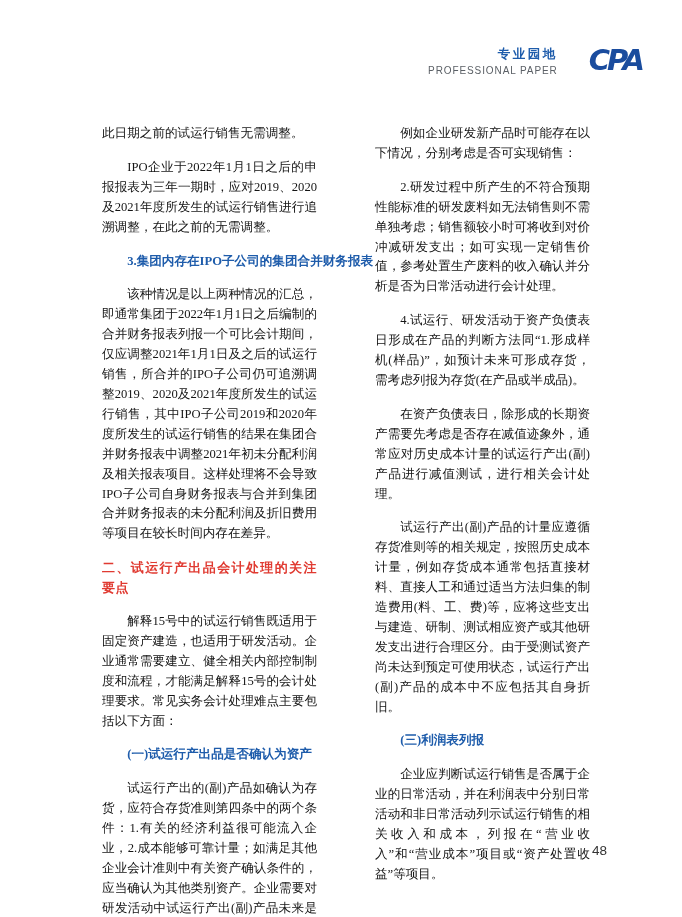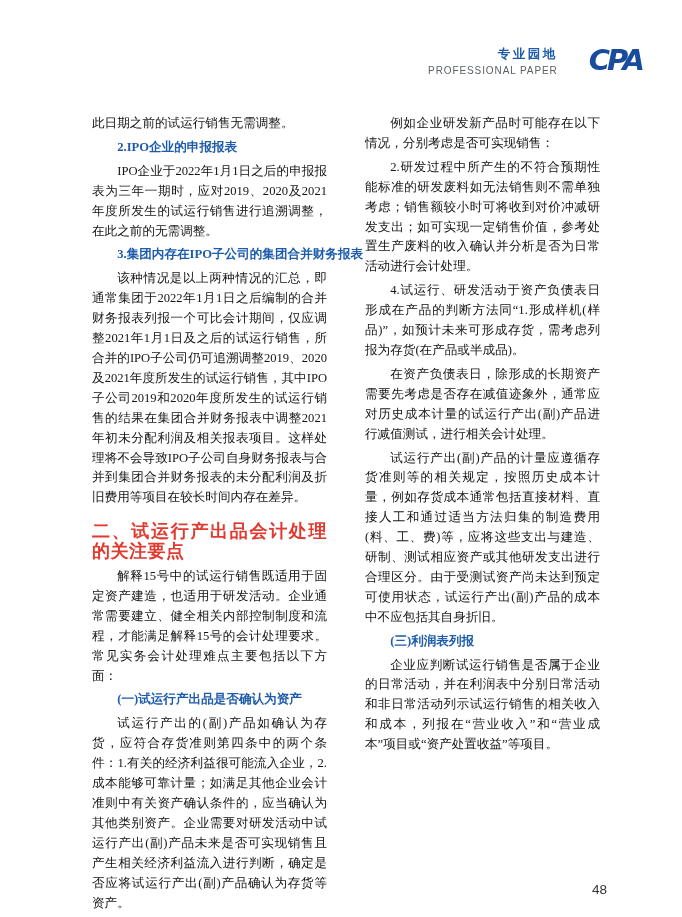--- a/index.html
+++ b/index.html
@@ -35,59 +35,58 @@
     font-weight:900;font-style:italic;
     font-size:29px;line-height:32px;letter-spacing:-3px;
     margin-top:4px;
   }
   .content{
     position:absolute;left:88px;top:110px;width:517px;
     display:flex;gap:30px;
   }
   .col{width:243px;}
   .col p{
-    margin:4px;
+    margin:14px;
     font-size:12.6px;line-height:19.9px;
     color:var(--ink);
     text-align:justify;
   }
   .col p.body{text-indent:2em;}
   .col p.body-cont{text-indent:0;}
   .col p.heading-blue{
     color:var(--accent-blue);font-weight:bold;text-indent:2em;white-space:nowrap;
   }
   .col p.heading-red{
     color:var(--accent-red);font-weight:bold;
-    font-size:18px;letter-spacing:0.5px;
+    font-size:13px;letter-spacing:0.5px;
     margin-top:14px;margin-bottom:5px;
     text-indent:0;
   }
   .page-num{
-    position:absolute;left:592px;top:882px;
+    position:absolute;left:592px;top:843px;
     font-family:"Liberation Sans","DejaVu Sans",sans-serif;
     font-size:13.5px;color:#333;
   }
 </style>
 </head>
 <body>
 
 <div class="page">
 
   <div class="header">
     <div class="header-text">
       <div class="cat-cn">专业园地</div>
       <div class="cat-en">PROFESSIONAL PAPER</div>
     </div>
     <div class="logo">CPA</div>
   </div>
 
   <div class="content">
     <div class="col">
         <p class="body-cont">此日期之前的试运行销售无需调整。</p>
-        <p class="heading-blue">2.IPO企业的申报报表</p>
         <p class="body">IPO企业于2022年1月1日之后的申报报表为三年一期时，应对2019、2020及2021年度所发生的试运行销售进行追溯调整，在此之前的无需调整。</p>
         <p class="heading-blue">3.集团内存在IPO子公司的集团合并财务报表</p>
         <p class="body">该种情况是以上两种情况的汇总，即通常集团于2022年1月1日之后编制的合并财务报表列报一个可比会计期间，仅应调整2021年1月1日及之后的试运行销售，所合并的IPO子公司仍可追溯调整2019、2020及2021年度所发生的试运行销售，其中IPO子公司2019和2020年度所发生的试运行销售的结果在集团合并财务报表中调整2021年初未分配利润及相关报表项目。这样处理将不会导致IPO子公司自身财务报表与合并到集团合并财务报表的未分配利润及折旧费用等项目在较长时间内存在差异。</p>
         <p class="heading-red">二、试运行产出品会计处理的关注要点</p>
         <p class="body">解释15号中的试运行销售既适用于固定资产建造，也适用于研发活动。企业通常需要建立、健全相关内部控制制度和流程，才能满足解释15号的会计处理要求。常见实务会计处理难点主要包括以下方面：</p>
         <p class="heading-blue">(一)试运行产出品是否确认为资产</p>
         <p class="body">试运行产出的(副)产品如确认为存货，应符合存货准则第四条中的两个条件：1.有关的经济利益很可能流入企业，2.成本能够可靠计量；如满足其他企业会计准则中有关资产确认条件的，应当确认为其他类别资产。企业需要对研发活动中试运行产出(副)产品未来是否可实现销售且产生相关经济利益流入进行判断，确定是否应将试运行产出(副)产品确认为存货等资产。</p>
       </div>
     <div class="col">
         <p class="body">例如企业研发新产品时可能存在以下情况，分别考虑是否可实现销售：</p>

